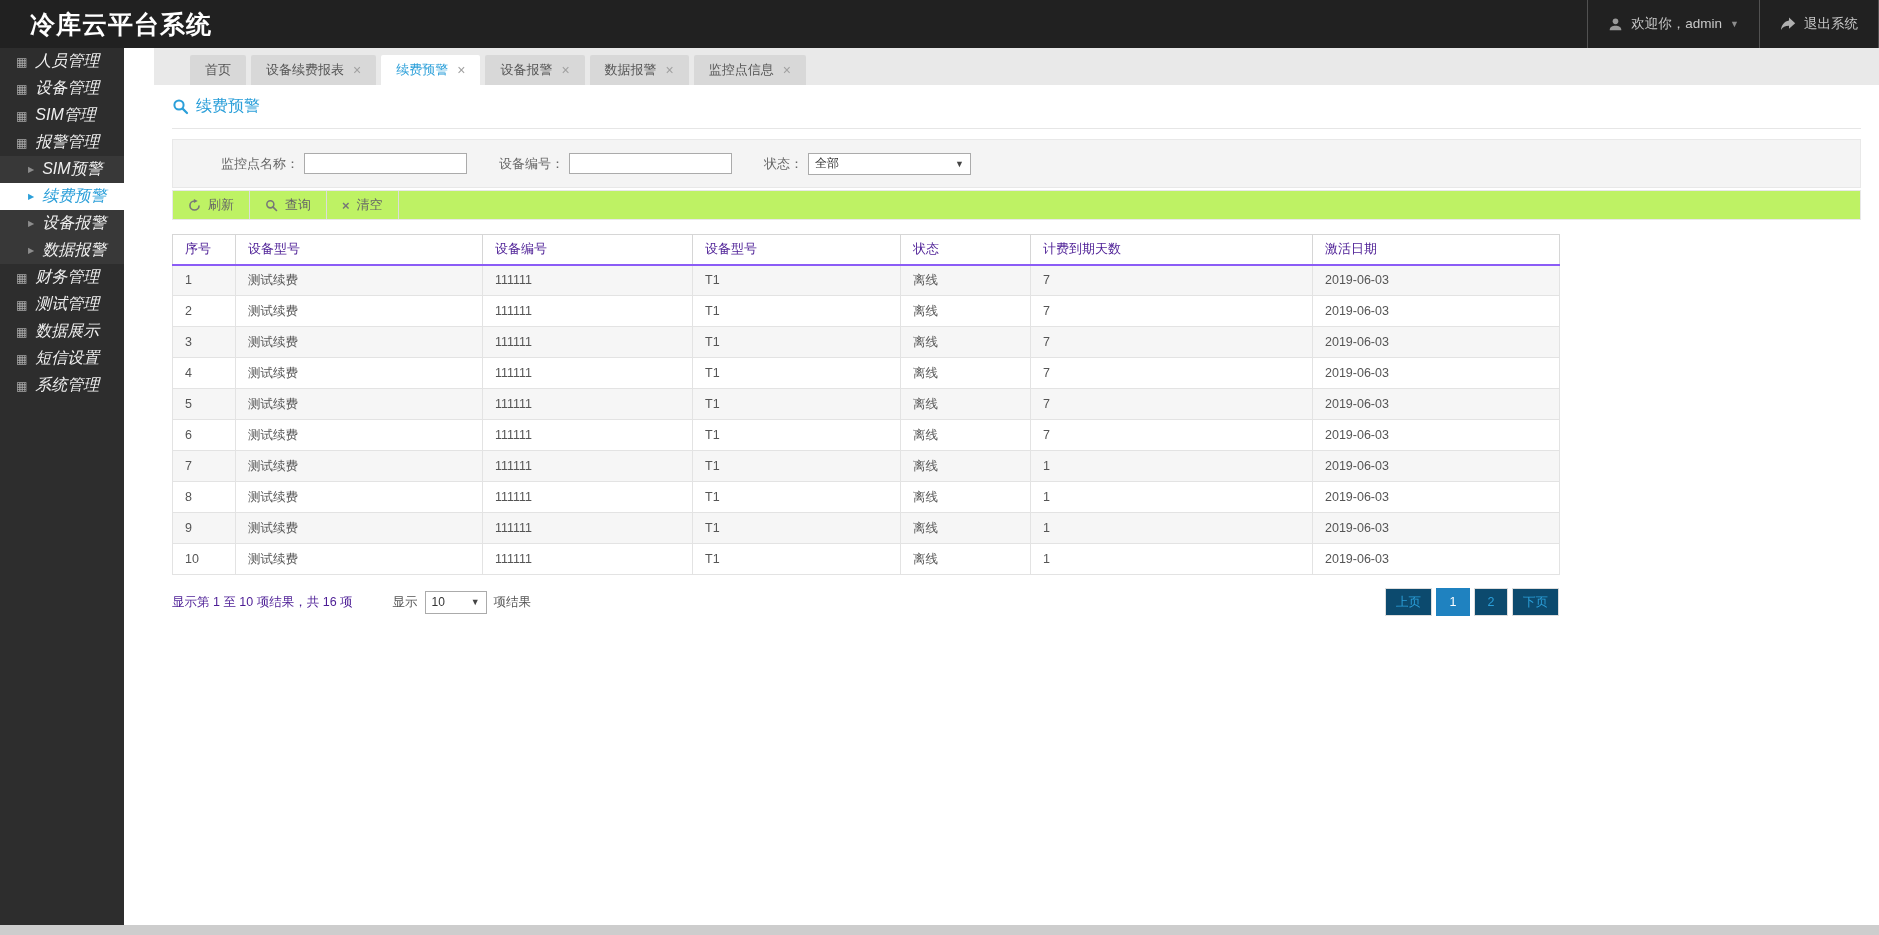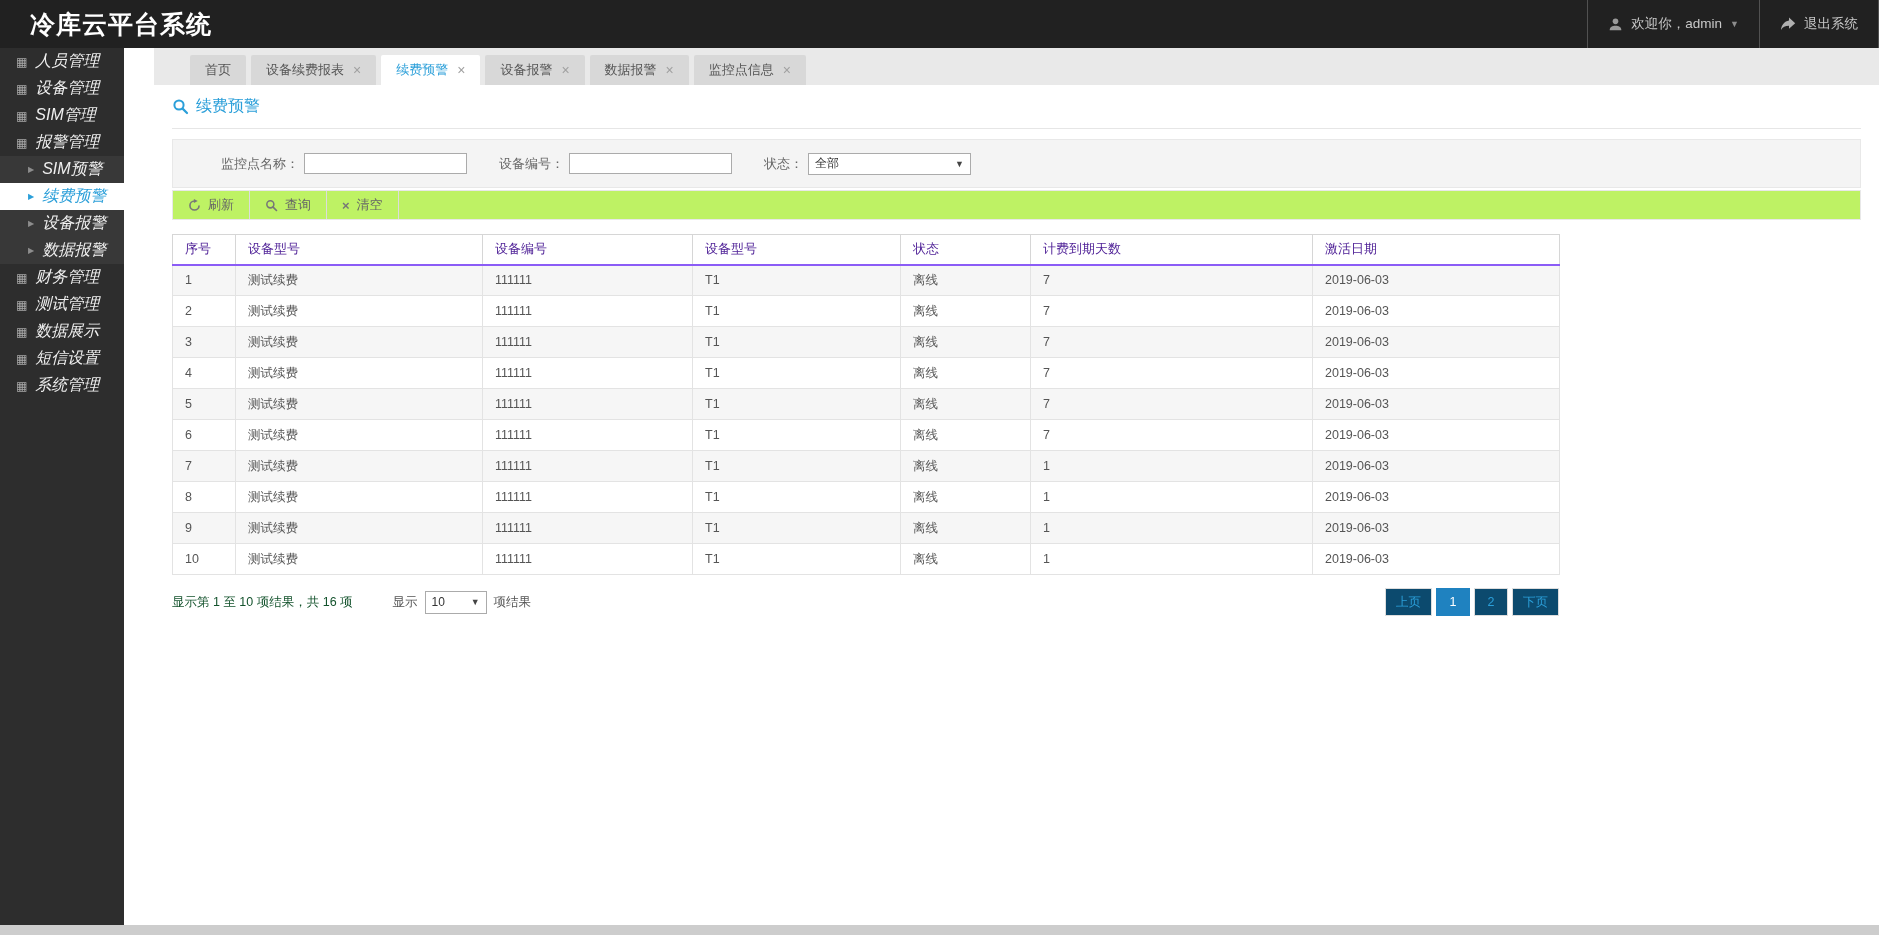--- a/index.html
+++ b/index.html
@@ -61,21 +61,21 @@
   
   table{ margin-top:14px; width:1387px; border-collapse:collapse; table-layout:fixed; }
   th,td{ border:1px solid #d6d6d6; padding:0 0 0 12px; height:30px; text-align:left;
     overflow:hidden; white-space:nowrap; }
   th{ font-size:13px; color:#4c1d95; font-weight:normal; background:#fff; border-bottom:2px solid #8b5cf6; }
   td{ font-size:12.5px; color:#555; border-color:#e3e3e3; height:31px; }
   tbody tr:nth-child(odd){ background:#f6f6f6; }
   tbody tr:nth-child(even){ background:#fff; }
   
   .table-footer{ width:1387px; margin-top:13px; display:flex; align-items:center; }
-  .summary{ color:#14532d; font-size:12.5px; }
+  .summary{ color:#4c1d95; font-size:12.5px; }
   .psize{ display:flex; align-items:center; margin-left:40px; color:#555; font-size:12.5px; }
   .psize-select{ width:62px; height:23px; border:1px solid #ababab; background:#fff; margin:0 7px;
     display:flex; align-items:center; justify-content:space-between; padding:0 6px; font-size:12px;
     color:#333; cursor:pointer; }
   .pager{ margin-left:auto; display:flex; }
   .pg-btn{ min-width:34px; height:28px; border:1px solid #ddd; background:#0c4a6e; color:#2b9fd9;
     display:flex; align-items:center; justify-content:center; font-size:12.5px; padding:0 10px;
     margin-left:4px; cursor:pointer; }
   .pg-btn.active{ background:#1f82c0; border-color:#1f82c0; color:#fff; }
   

